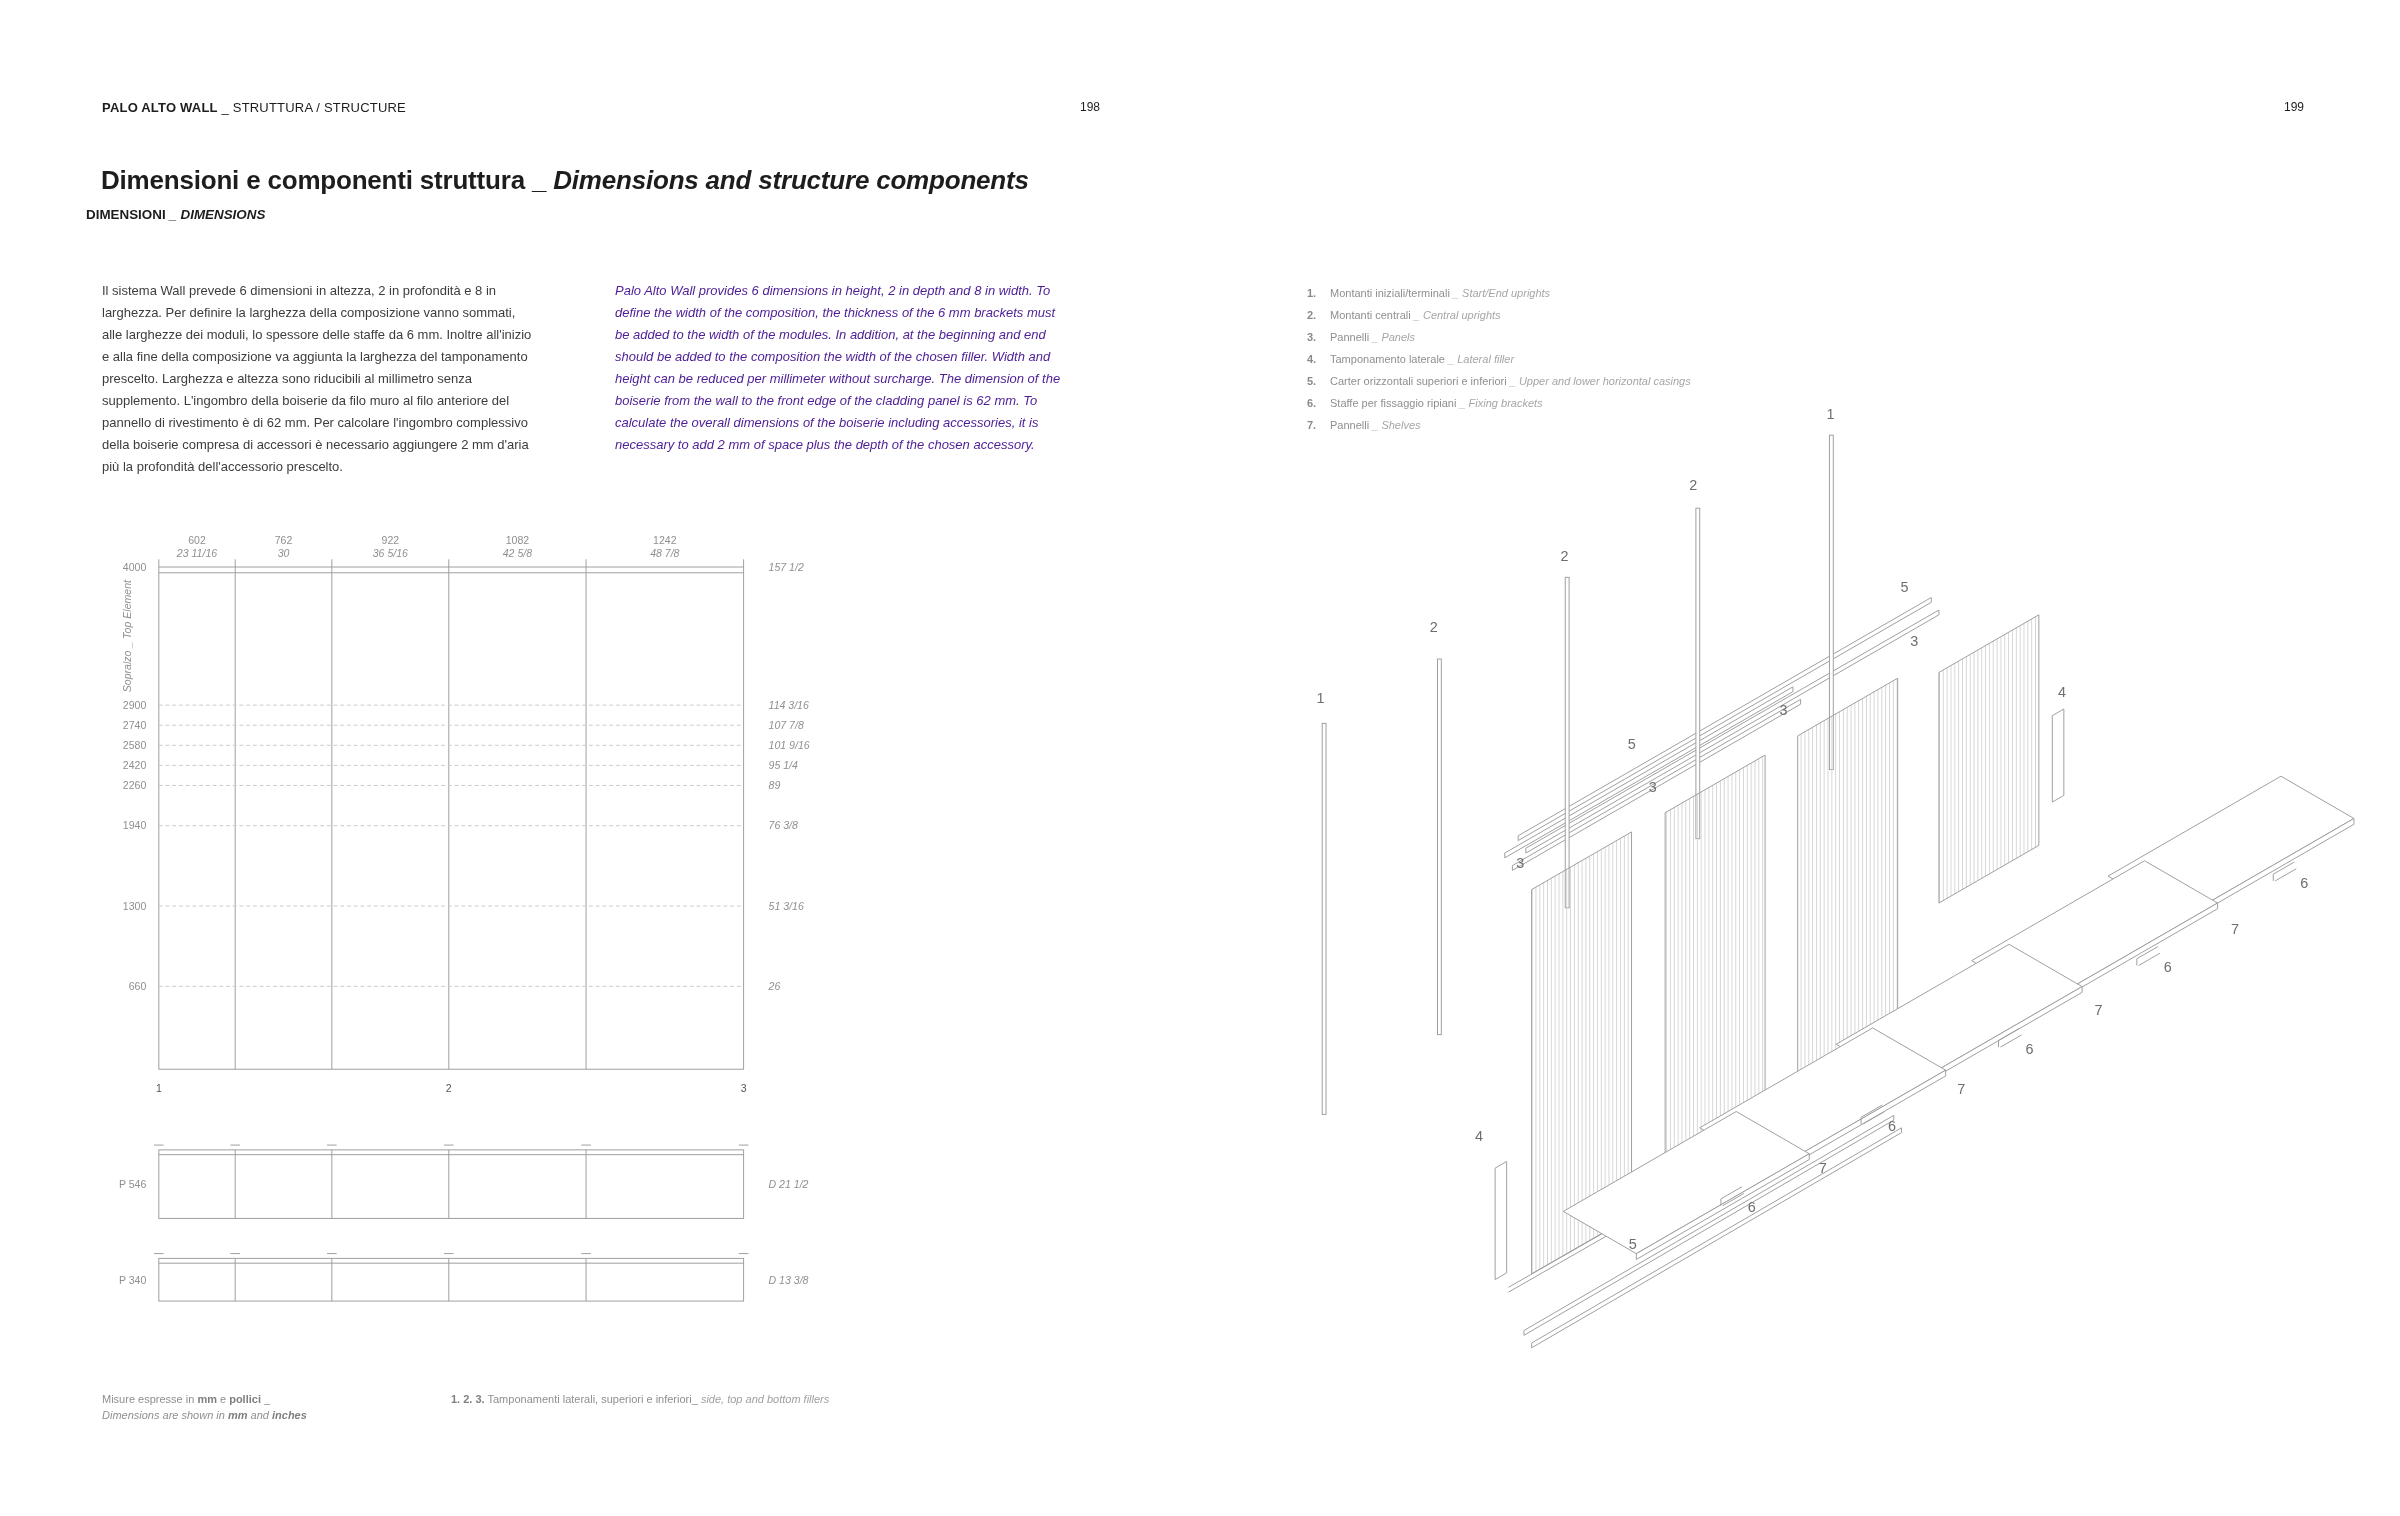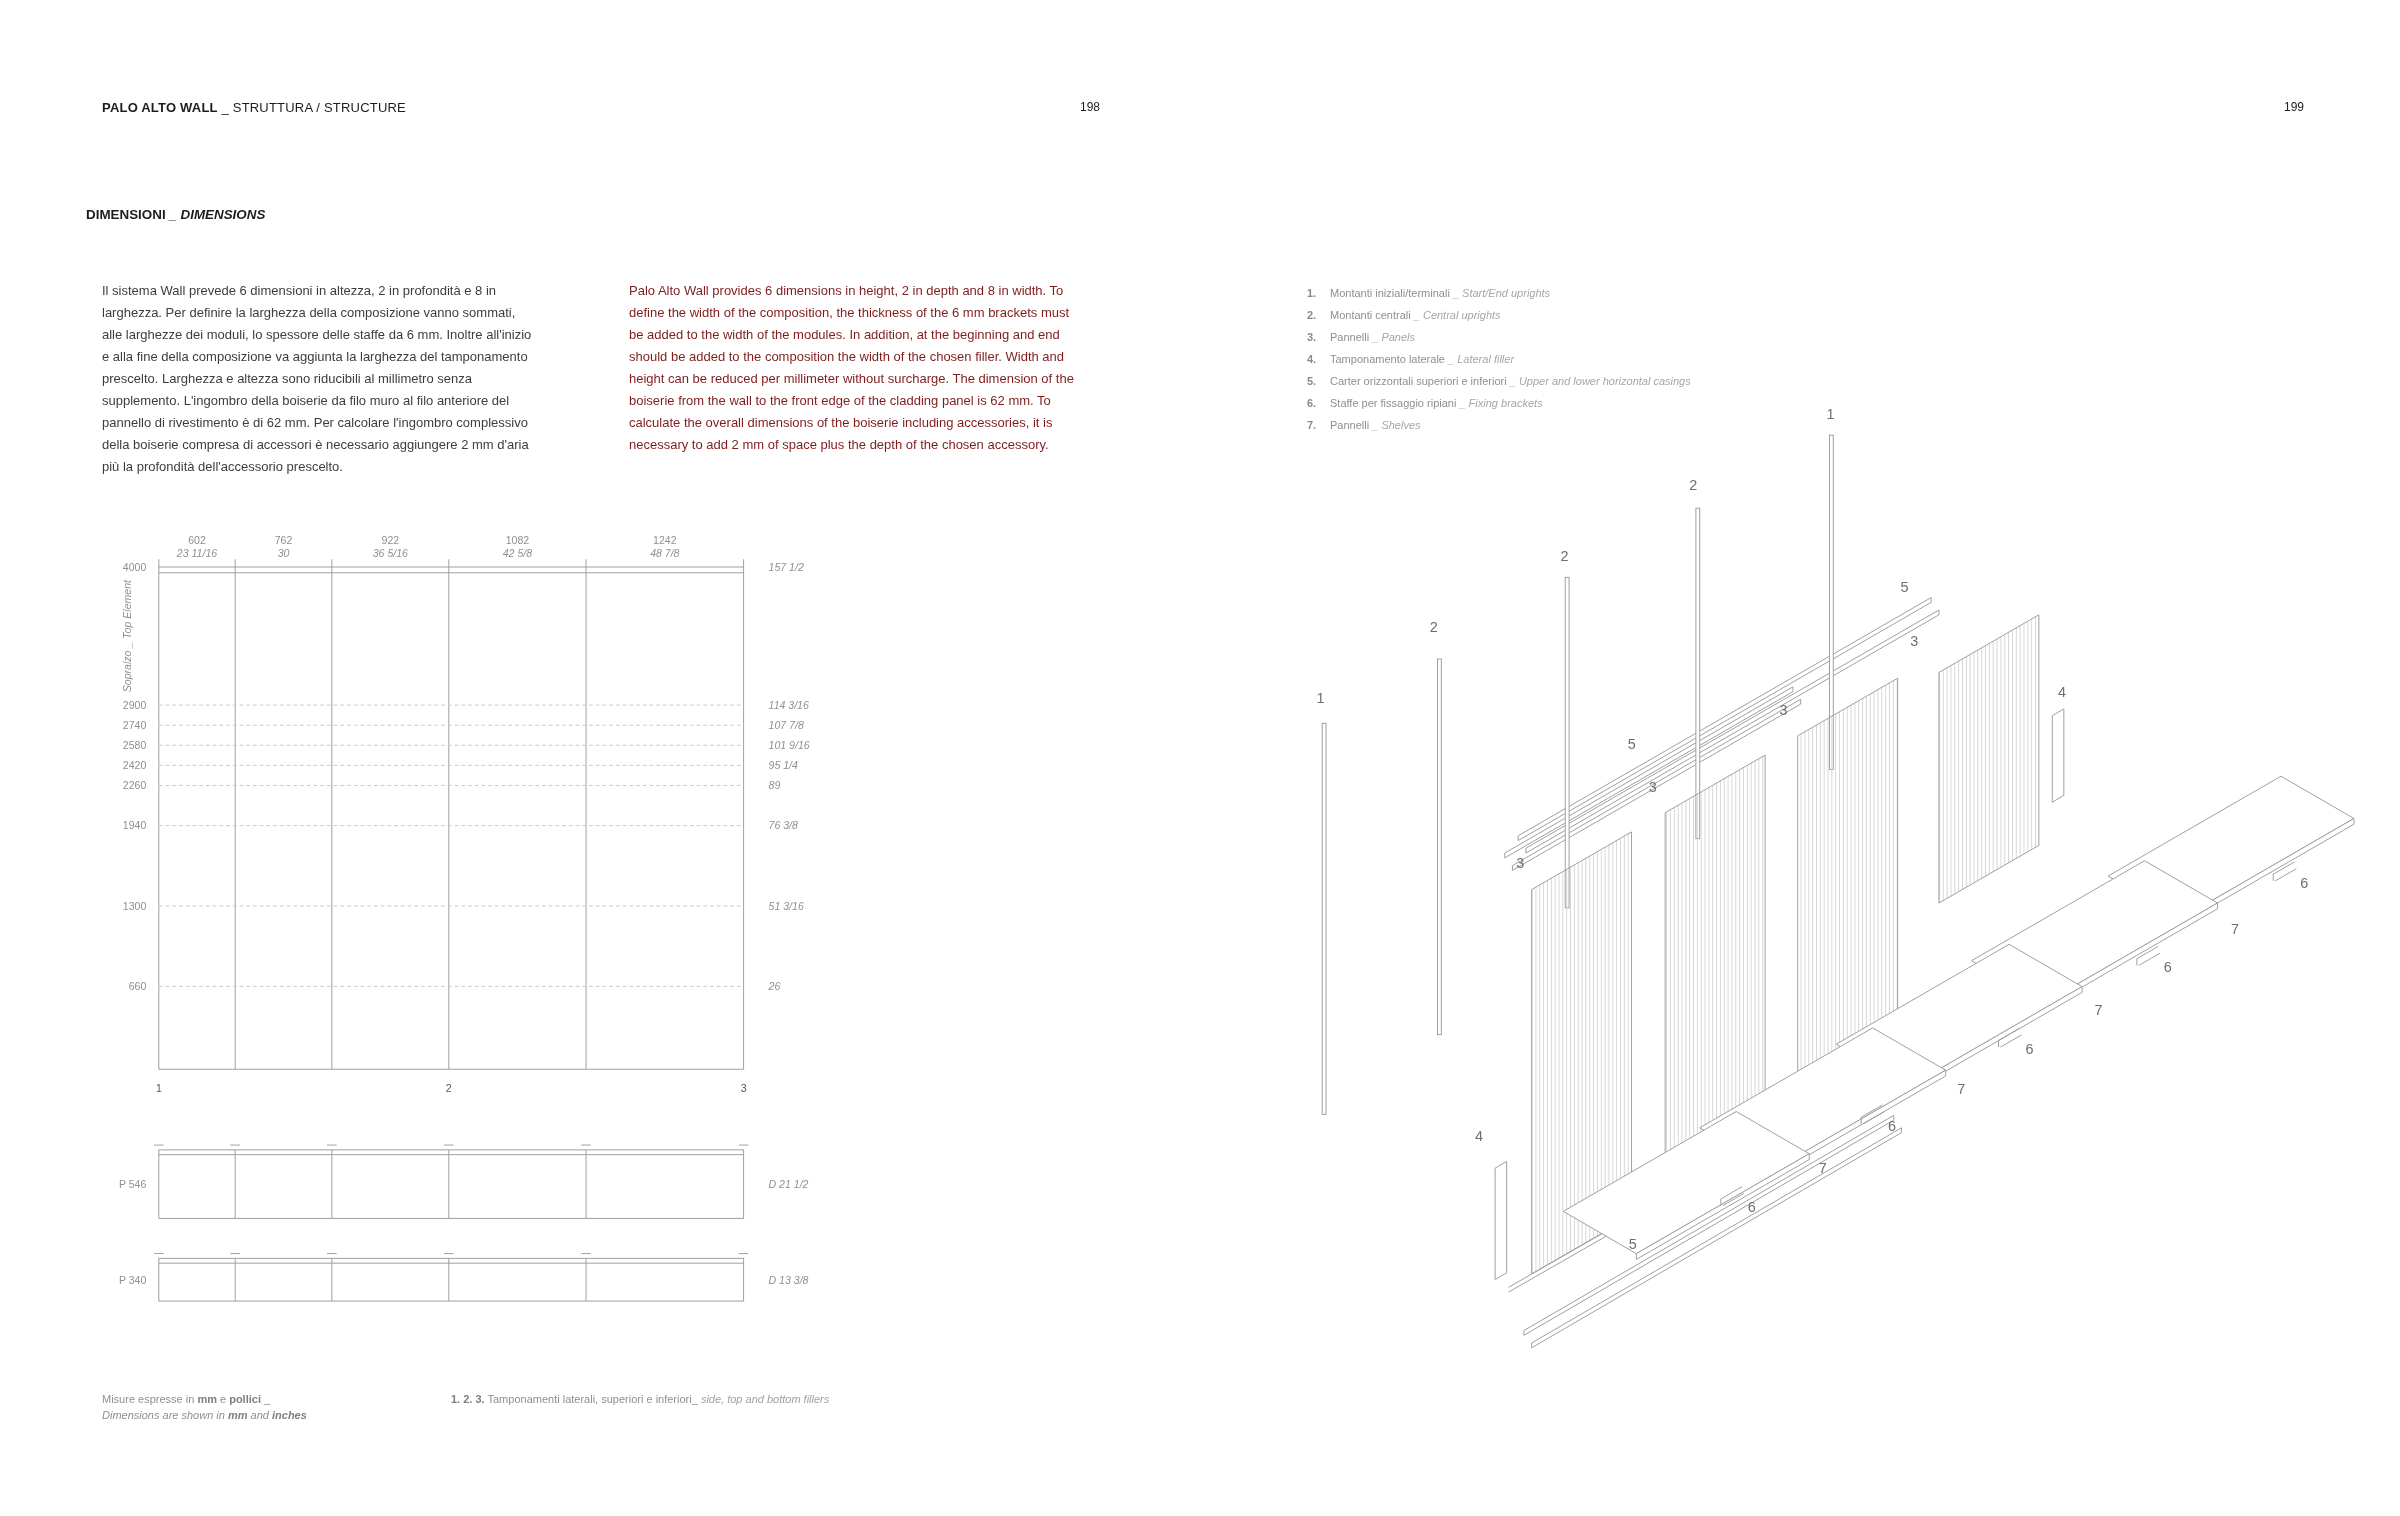--- a/index.html
+++ b/index.html
@@ -12,21 +12,21 @@
   .pageno{position:absolute;top:100px;font-size:12px}
   #pn-left{left:1080px}
   #pn-right{left:2284px}
 
   h1{position:absolute;left:101px;top:165px;font-size:26px;font-weight:700;letter-spacing:-0.2px;white-space:nowrap}
   h1 em,h2 em{font-style:italic}
   h2{position:absolute;left:86px;top:207px;font-size:13.4px;font-weight:700;white-space:nowrap}
 
   .intro{position:absolute;top:280px;font-size:13px;line-height:22px;color:#3d3d3d}
   #intro-it{left:102px;width:434px}
-  #intro-en{left:629px;width:450px;color:#7f1d1d}
+  #intro-en{left:615px;width:450px;font-style:italic;color:#4c1d95}
 
   .legend{position:absolute;left:1307px;top:282px;list-style:none;font-size:11px;line-height:22px;color:#8f8f8f;white-space:nowrap}
   .legend .ln{font-weight:700;display:inline-block;width:23px;color:#8a8a8a}
   .legend .le{font-style:italic;color:#a6a6a6}
 
   #dim-wrap{position:absolute;left:96px;top:519px}
   #iso-wrap{position:absolute;left:1278px;top:384px}
 
   svg text{font-family:"Liberation Sans","DejaVu Sans",sans-serif}
   .dim{font-size:11px;fill:#8f8f8f}
@@ -54,20 +54,21 @@
 <body>
 
 <div class="page">
 
   <div class="hdr-brand">
     <b>PALO ALTO WALL</b><span> _ STRUTTURA / STRUCTURE</span>
   </div>
   <div class="pageno" id="pn-left">198</div>
   <div class="pageno" id="pn-right">199</div>
 
+  <h1><span>Dimensioni e componenti struttura _ </span><em>Dimensions and structure components</em></h1>
   <h2><span>DIMENSIONI </span><em>_ DIMENSIONS</em></h2>
 
   <p class="intro" id="intro-it">Il sistema Wall prevede 6 dimensioni in altezza, 2 in profondità e 8 in larghezza. Per definire la larghezza della composizione vanno sommati, alle larghezze dei moduli, lo spessore delle staffe da 6 mm. Inoltre all'inizio e alla fine della composizione va aggiunta la larghezza del tamponamento prescelto. Larghezza e altezza sono riducibili al millimetro senza supplemento. L'ingombro della boiserie da filo muro al filo anteriore del pannello di rivestimento è di 62 mm. Per calcolare l'ingombro complessivo della boiserie compresa di accessori è necessario aggiungere 2 mm d'aria più la profondità dell'accessorio prescelto.</p>
   <p class="intro" id="intro-en">Palo Alto Wall provides 6 dimensions in height, 2 in depth and 8 in width. To define the width of the composition, the thickness of the 6 mm brackets must be added to the width of the modules. In addition, at the beginning and end should be added to the composition the width of the chosen filler. Width and height can be reduced per millimeter without surcharge. The dimension of the boiserie from the wall to the front edge of the cladding panel is 62 mm. To calculate the overall dimensions of the boiserie including accessories, it is necessary to add 2 mm of space plus the depth of the chosen accessory.</p>
 
   <ol class="legend" id="legend">
       <li><b class="ln">1.</b><span class="lt">Montanti iniziali/terminali </span><i class="le">_ Start/End uprights</i></li>
       <li><b class="ln">2.</b><span class="lt">Montanti centrali </span><i class="le">_ Central uprights</i></li>
       <li><b class="ln">3.</b><span class="lt">Pannelli </span><i class="le">_ Panels</i></li>
       <li><b class="ln">4.</b><span class="lt">Tamponamento laterale </span><i class="le">_ Lateral filler</i></li>

